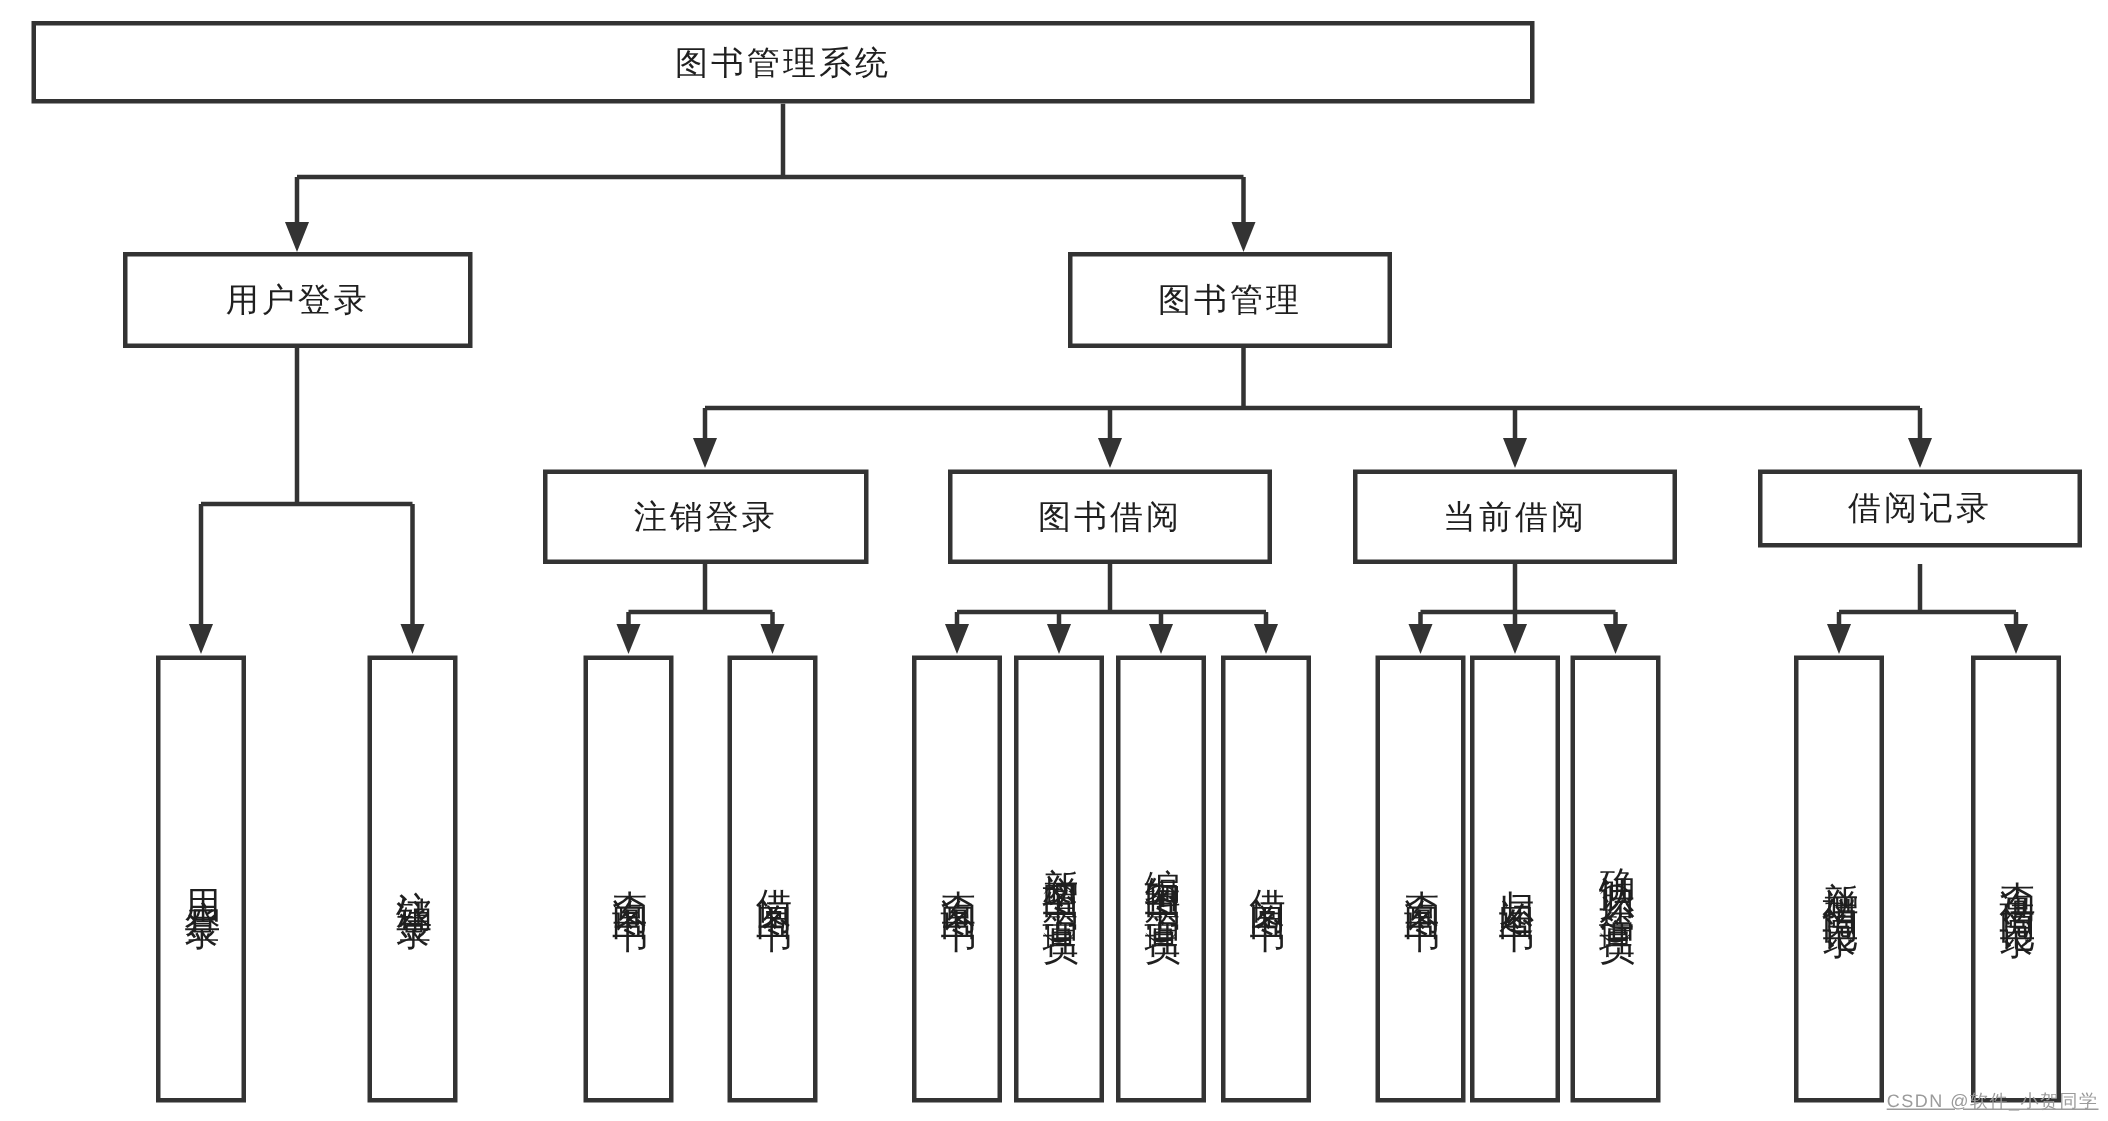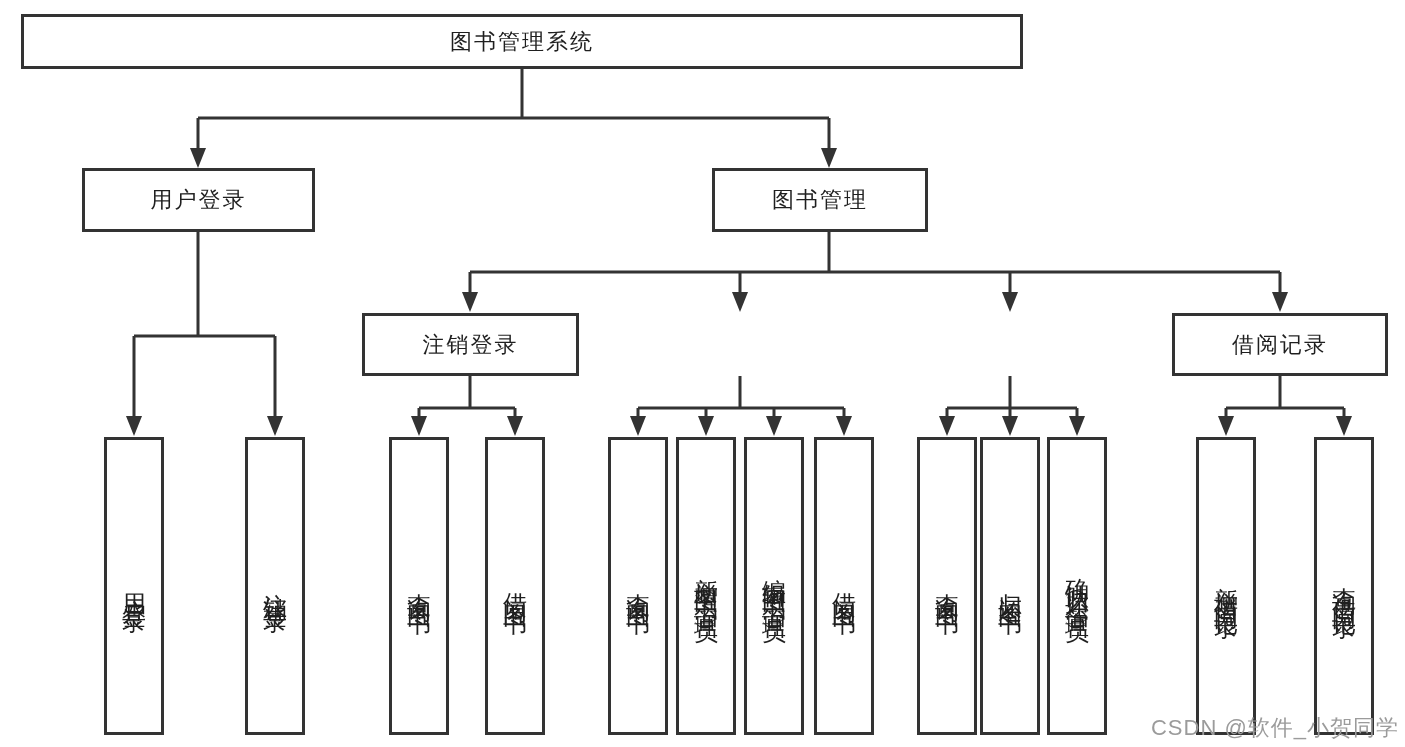--- a/index.html
+++ b/index.html
@@ -51,23 +51,24 @@
     writing-mode: vertical-rl;
     text-orientation: mixed;
     font-size: 24px;
     letter-spacing: 6px;
     line-height: 1;
   }
   .watermark {
     position: absolute;
     right: 6px;
     bottom: 4px;
-    font-size: 22px;
+    font-size: 12px;
     letter-spacing: 1px;
     color: var(--watermark);
+    text-decoration: underline;
   }
 </style>
 </head>
 <body>
 
 <div class="stage">
 
   <svg class="connectors" viewBox="0 0 1405 747" xmlns="http://www.w3.org/2000/svg">
     <g>
       <path d="M522 69 V118 M198 118 H829 M198 118 V150 M829 118 V150"></path>
@@ -118,21 +119,27 @@
   <div class="box h-label" style="left:82px;top:168px;width:233px;height:64px">
     <span>用户登录</span>
   </div>
   <div class="box h-label" style="left:712px;top:168px;width:216px;height:64px">
     <span>图书管理</span>
   </div>
 
   <div class="box h-label" style="left:362px;top:313px;width:217px;height:63px">
     <span>注销登录</span>
   </div>
-  <div class="box h-label" style="left:1172px;top:313px;width:216px;height:63px">
+  <div class="box h-label" style="left:632px;top:313px;width:216px;height:63px">
+    <span>图书借阅</span>
+  </div>
+  <div class="box h-label" style="left:902px;top:313px;width:216px;height:63px">
+    <span>当前借阅</span>
+  </div>
+  <div class="box h-label" style="left:1172px;top:313px;width:216px;height:52px">
     <span>借阅记录</span>
   </div>
 
   <div class="box leaf" style="left:104px;top:437px;width:60px;height:298px">
     <span>用户登录</span>
   </div>
   <div class="box leaf" style="left:245px;top:437px;width:60px;height:298px">
     <span>注销登录</span>
   </div>
 

